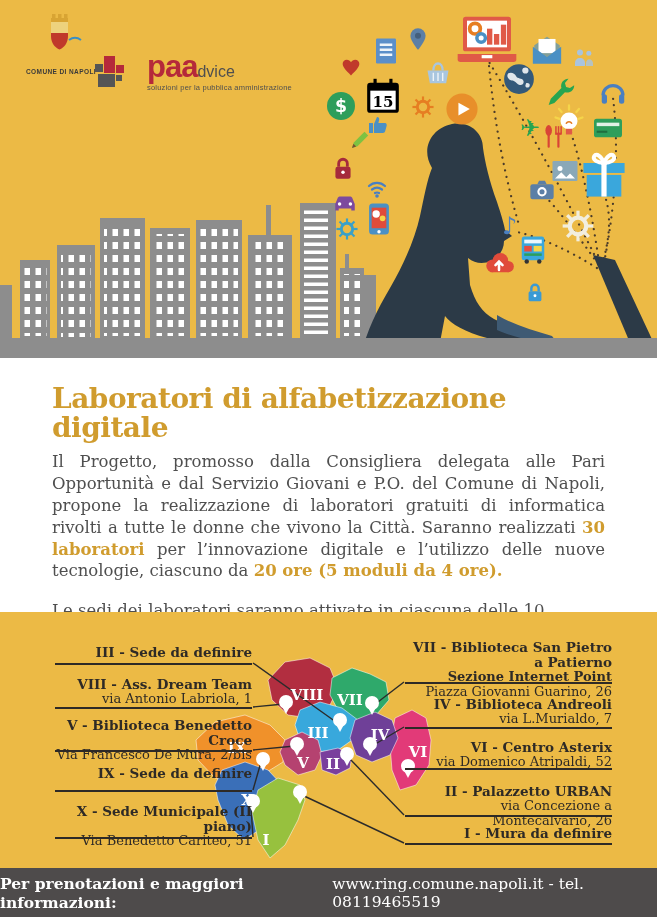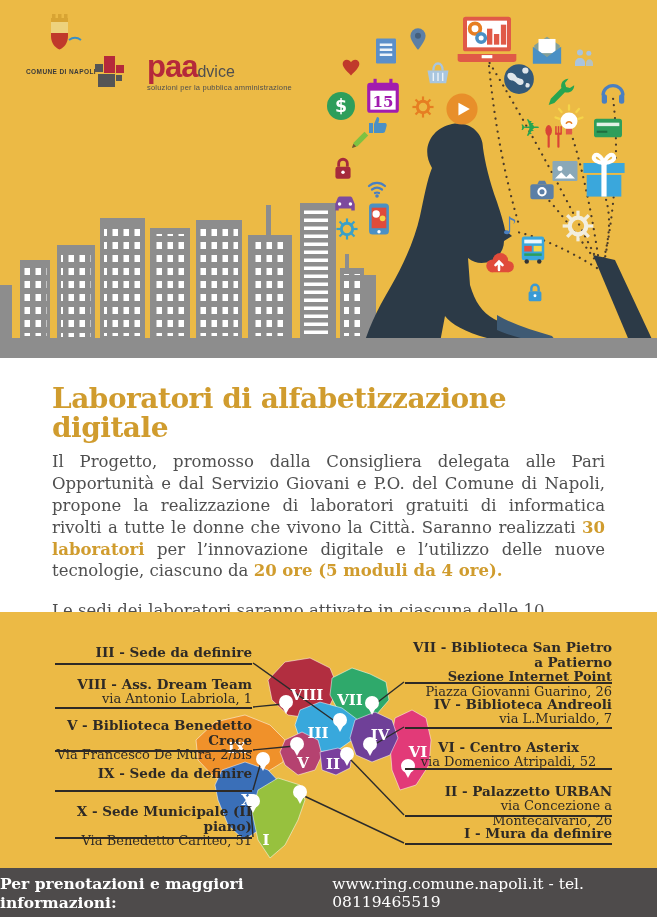--- a/index.html
+++ b/index.html
@@ -133,21 +133,21 @@
             <g stroke="#fff" stroke-width="1.2" opacity=".8">
               <path d="M8 11v7M12 11v7M16 11v7"></path>
             </g>
           </svg>
         </div>
         <div class="icon" style="left: 341px; top: 58px; width: 20px; height: 20px; color: rgb(192, 57, 43);">
           <svg viewBox="0 0 24 24">
             <path fill="currentColor" d="M12 21C6 15 2 11 2 7c0-3 2-5 5-5 2 0 4 1 5 3 1-2 3-3 5-3 3 0 5 2 5 5 0 4-4 8-10 14z"></path>
           </svg>
         </div>
-        <div class="icon" style="left: 364px; top: 78px; width: 38px; height: 38px; color: #a21caf;">
+        <div class="icon" style="left: 364px; top: 78px; width: 38px; height: 38px; color: #000000;">
           <svg viewBox="0 0 24 24">
             <rect x="2" y="3" width="20" height="19" rx="2" fill="currentColor"></rect>
             <rect x="4" y="8" width="16" height="12" fill="#fff"></rect>
             <rect x="6" y="0.5" width="2" height="5" fill="currentColor"></rect>
             <rect x="16" y="0.5" width="2" height="5" fill="currentColor"></rect>
             <text x="12" y="18" text-anchor="middle" font-size="9.5" font-weight="bold" fill="currentColor" font-family="DejaVu Serif,serif">15</text>
           </svg>
         </div>
         <div class="icon" style="left: 325px; top: 90px; width: 32px; height: 32px; color: rgb(46, 158, 91);">
           <svg viewBox="0 0 24 24">
@@ -533,21 +533,21 @@
     <div id="venues-right">
         <div class="venue vside-right" style="top: 28px; height: 42px;">
           <div class="vtitle">VII - Biblioteca San Pietro a Patierno</div>
           <div class="vsub">Sezione Internet Point</div>
           <div class="vaddr">Piazza Giovanni Guarino, 26</div>
         </div>
         <div class="venue vside-right" style="top: 85px; height: 30px;">
           <div class="vtitle">IV - Biblioteca Andreoli</div>
           <div class="vaddr">via L.Murialdo, 7</div>
         </div>
-        <div class="venue vside-right" style="top: 128px; height: 28px; text-align: center;">
+        <div class="venue vside-right" style="top: 128px; height: 28px;">
           <div class="vtitle">VI - Centro Asterix</div>
           <div class="vaddr">via Domenico Atripaldi, 52</div>
         </div>
         <div class="venue vside-right" style="top: 172px; height: 31px;">
           <div class="vtitle">II - Palazzetto URBAN</div>
           <div class="vaddr">via Concezione a Montecalvario, 26</div>
         </div>
         <div class="venue vside-right" style="top: 214px; height: 17px;">
           <div class="vtitle">I - Mura da definire</div>
         </div>

